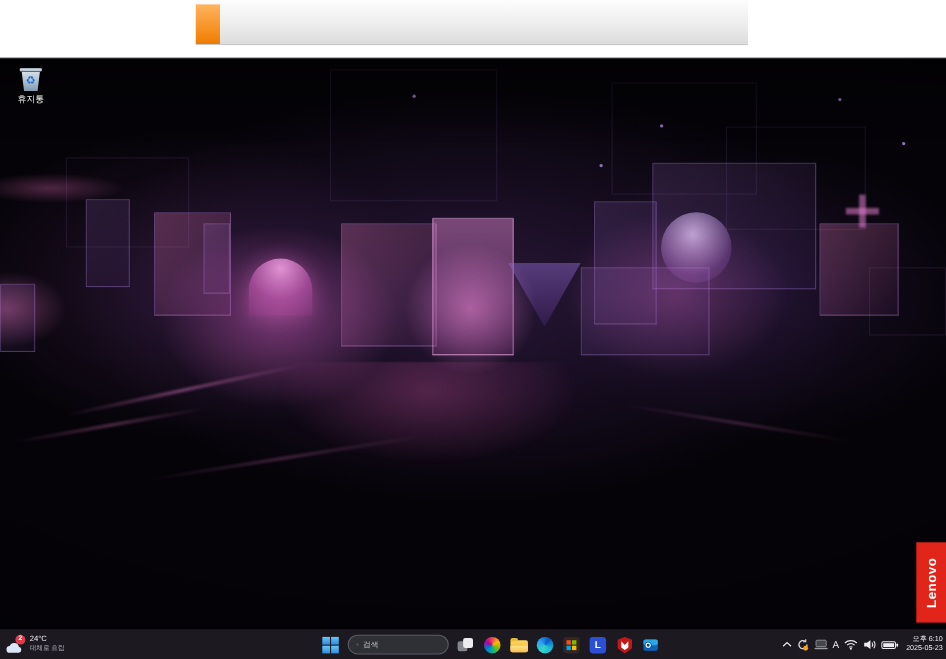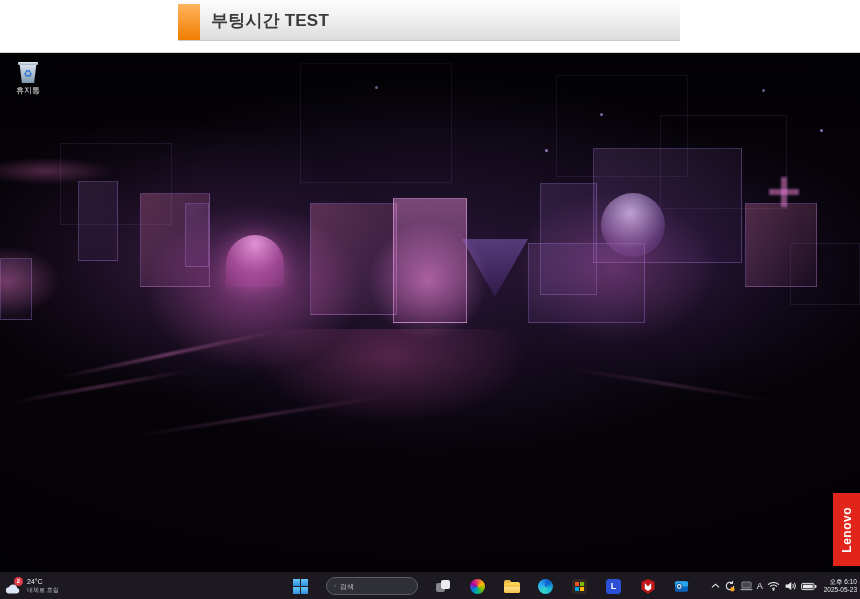--- a/index.html
+++ b/index.html
@@ -83,21 +83,21 @@
   .taskbar{position:absolute;left:0;right:0;bottom:0;height:28px;background:rgba(29,26,34,.97);}
   .tb-left{position:absolute;left:5px;top:0;height:28px;display:flex;align-items:center;gap:5px;}
   .weather-ic{position:relative;width:17px;height:15px;}
   .weather-ic svg{position:absolute;left:0;bottom:0;}
   .w-badge{position:absolute;right:-1px;top:-2px;width:9px;height:9px;border-radius:50%;background:#de3d47;
     color:#fff;font-size:6px;font-weight:700;display:flex;align-items:center;justify-content:center;}
   .w-text{display:flex;flex-direction:column;line-height:8px;}
   .w-temp{font-size:7px;color:#f1f1f3;}
   .w-cond{font-size:6px;color:#b6b6bf;}
 
-  .tb-center{position:absolute;left:292px;top:0;height:28px;display:flex;align-items:center;gap:17px;}
+  .tb-center{position:absolute;left:292px;top:0;height:28px;display:flex;align-items:center;gap:7px;}
   .start{width:16px;height:16px;display:grid;grid-template-columns:7px 7px;grid-template-rows:7px 7px;gap:1px;align-content:center;justify-content:center;}
   .start i{background:linear-gradient(180deg,#66c8f6,#2f8ce0);display:block;}
   .search-pill{width:92px;height:18px;border-radius:9px;background:#2f2f36;border:1px solid #5b5b63;
     display:flex;align-items:center;gap:4px;padding:0 7px;box-sizing:border-box;}
   .search-pill input{background:transparent;border:none;outline:none;color:#d7d7db;font-size:7px;width:70px;padding:0;font-family:inherit;}
   .search-pill input::placeholder{color:#c4c4ca;opacity:1;}
   .tb-app{width:17px;height:17px;display:flex;align-items:center;justify-content:center;position:relative;}
 
   .ic-taskview{position:relative;width:15px;height:14px;}
   .ic-taskview i{position:absolute;width:9px;height:9px;border-radius:2px;display:block;}
@@ -125,21 +125,20 @@
   .tray-time,.tray-date{font-size:6.5px;color:#e9e9ec;}
   .tray-btn{display:flex;align-items:center;justify-content:center;}
 
   svg{display:block;}
 </style>
 </head>
 <body>
 
 <div class="banner">
   <div class="banner-accent"></div>
-  <div class="banner-title">부팅시간 TEST</div>
 </div>
 
 <div class="desktop">
 
   <div class="wp">
     <div class="glow-base"></div>
 
     <div class="cube faint" style="left:300px;top:10px;width:150px;height:118px;"></div>
     <div class="cube faint" style="left:556px;top:22px;width:130px;height:100px;"></div>
     <div class="cube faint" style="left:660px;top:62px;width:125px;height:92px;"></div>

